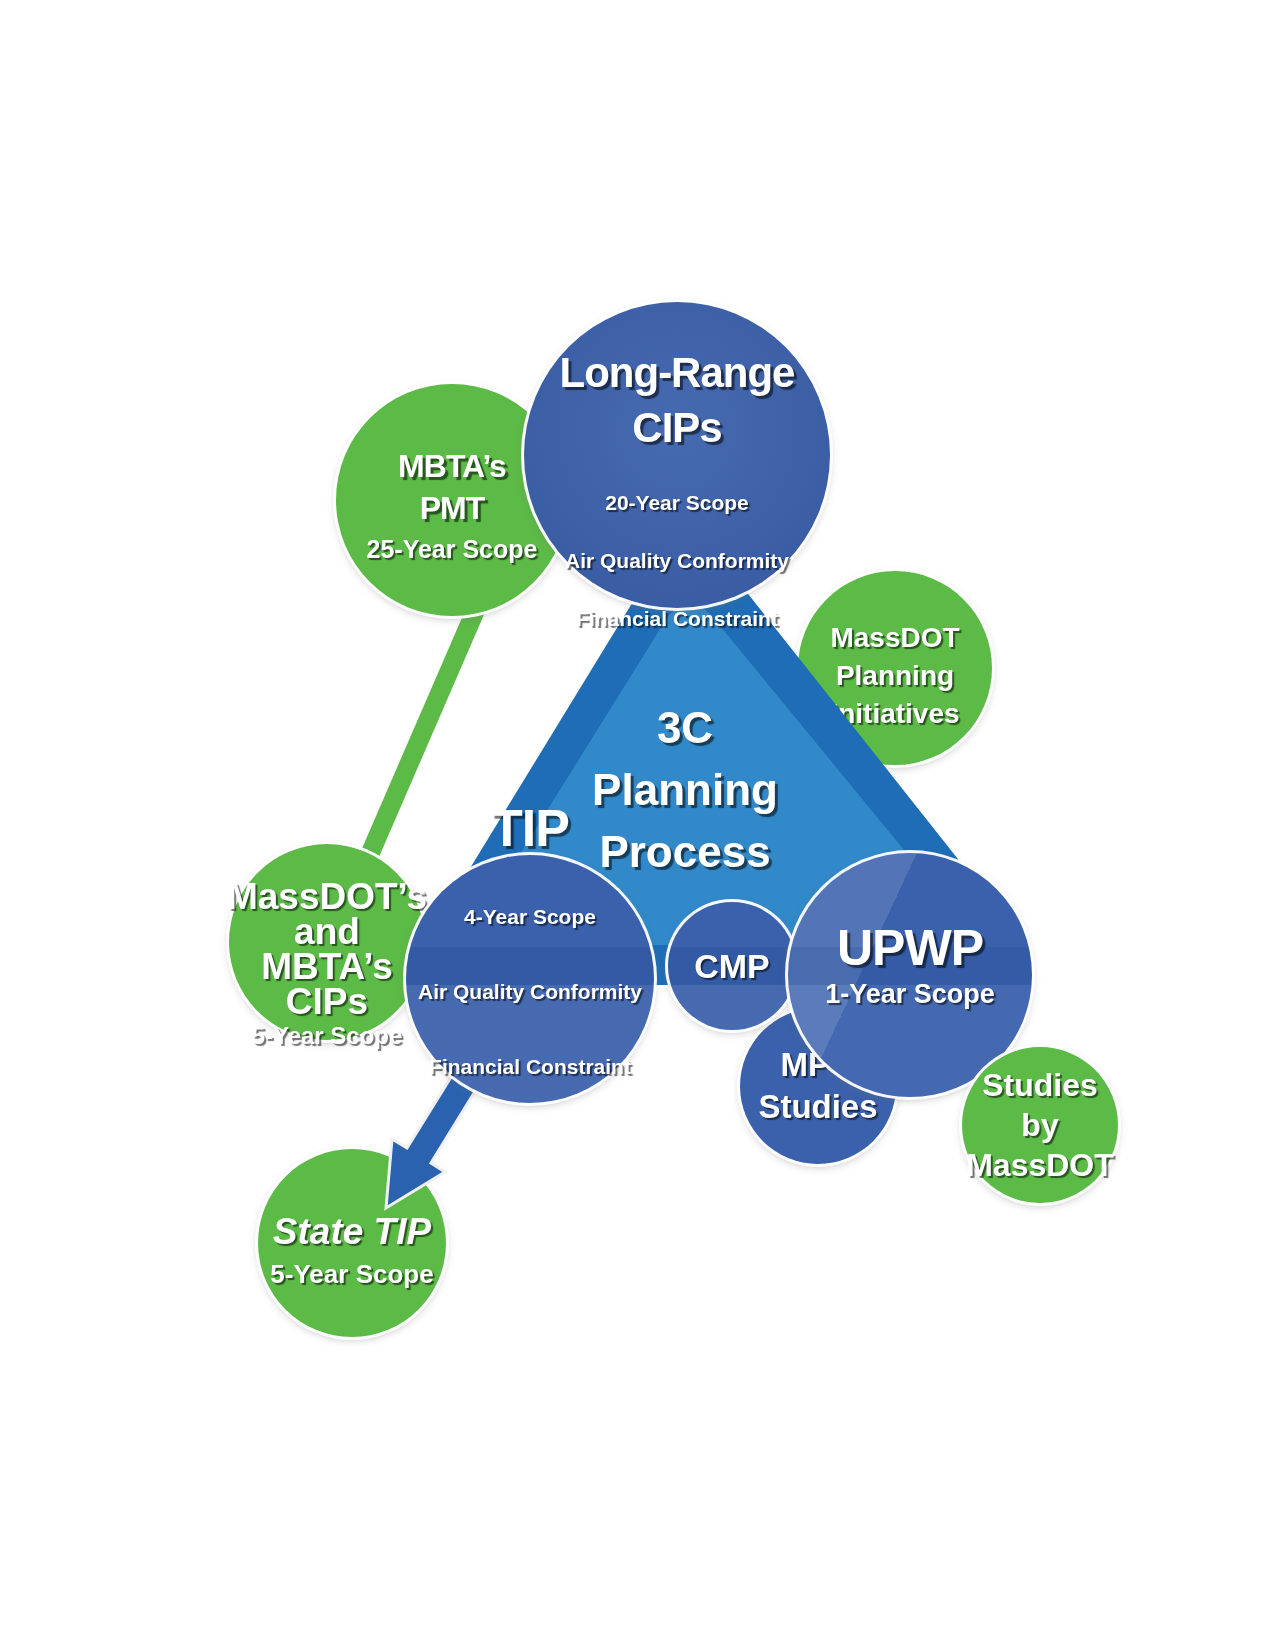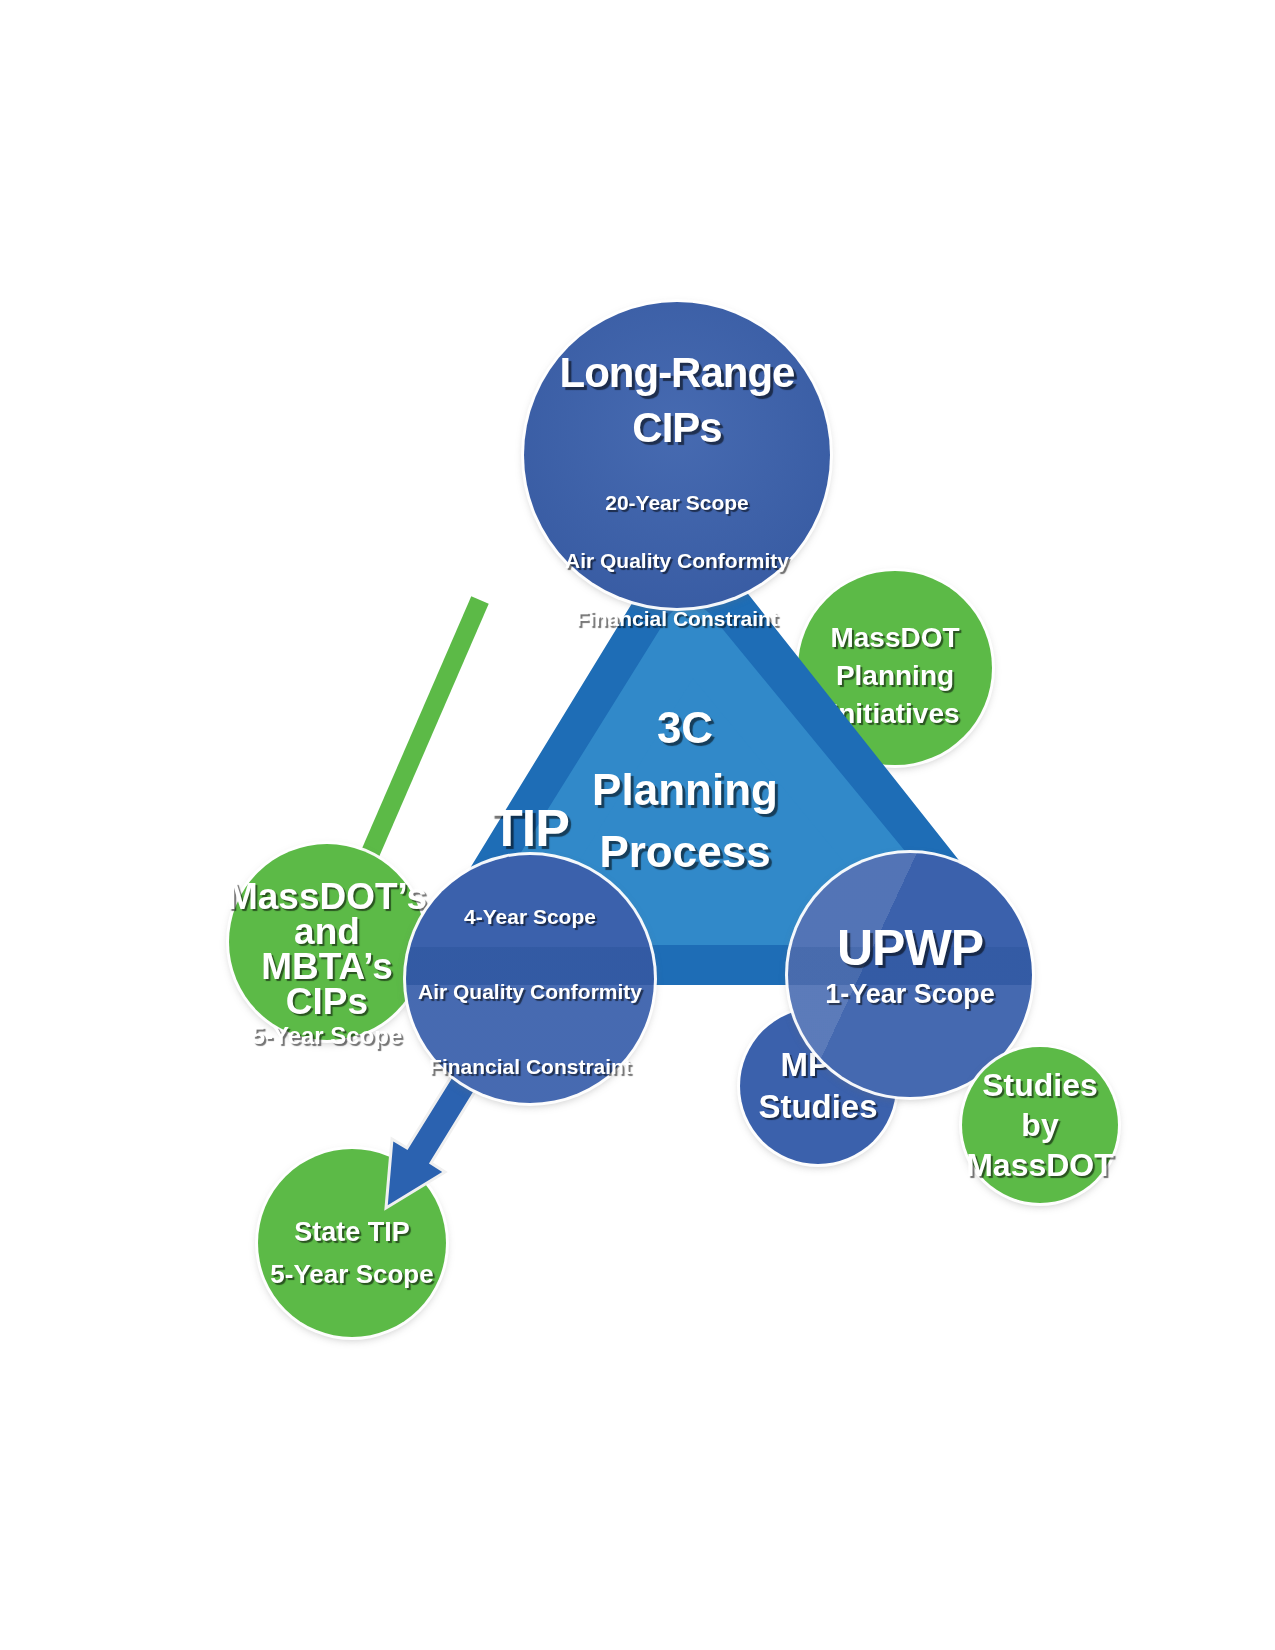--- a/index.html
+++ b/index.html
@@ -56,38 +56,43 @@
   .upwp{left:788px;top:853px;width:244px;height:244px;padding-bottom:18px;
        background:linear-gradient(to bottom, rgba(0,0,0,0) 0 94px, rgba(8,55,120,.14) 94px 132px, rgba(255,255,255,.05) 132px 100%),
                   linear-gradient(115deg, rgba(255,255,255,.12) 0 36%, rgba(0,0,0,0) 36%),var(--blue);}
   .upwp .title{font-size:50px;line-height:56px;}
   .upwp .sub{font-size:27px;line-height:36px;}
   .mpo{left:740px;top:1008px;width:156px;height:156px;}
   .mpo .l{font-size:33px;line-height:42px;}
   .sbo{left:962px;top:1047px;width:156px;height:156px;}
   .sbo .l{font-size:32px;line-height:40px;}
   .stip{left:258px;top:1149px;width:188px;height:188px;padding-top:18px;}
-  .stip .title{font-size:27px;line-height:44px;}
+  .stip .title{font-size:37px;line-height:44px;font-style:italic;}
   .stip .sub{font-size:26px;line-height:40px;}
   .tri-text{
     position:absolute;left:535px;top:655px;width:300px;text-align:center;
     font-size:44px;line-height:62px;color:var(--text);
     text-shadow:3px 3px 1px rgba(0,0,0,.55);
     margin-top:42px;
   }
 </style>
 </head>
 <body>
 
 <div class="canvas">
 
   <svg class="layer" viewBox="0 0 1275 1650">
     <line class="connector" x1="480" y1="600" x2="350" y2="900"></line>
   </svg>
 
+  <div class="circle green-c pmt">
+    <div class="l big">MBTA’s</div>
+    <div class="l big">PMT</div>
+    <div class="sub">25-Year Scope</div>
+  </div>
 
   <div class="circle green-c mpi">
     <div class="l">MassDOT</div>
     <div class="l">Planning</div>
     <div class="l">Initiatives</div>
   </div>
 
   <div class="circle green-c cips">
     <div class="l">MassDOT’s</div>
     <div class="l">and MBTA’s</div>
@@ -124,20 +129,23 @@
     <div class="l">Studies</div>
   </div>
 
   <div class="circle blue-c tip">
     <div class="title big">TIP</div>
     <div class="sub">4-Year Scope</div>
     <div class="sub">Air Quality Conformity</div>
     <div class="sub">Financial Constraint</div>
   </div>
 
+  <div class="circle blue-c cmp">
+    <div class="title">CMP</div>
+  </div>
 
   <div class="circle blue-c upwp">
     <div class="title big">UPWP</div>
     <div class="sub">1-Year Scope</div>
   </div>
 
   <div class="circle green-c sbo">
     <div class="l">Studies</div>
     <div class="l">by MassDOT</div>
   </div>

